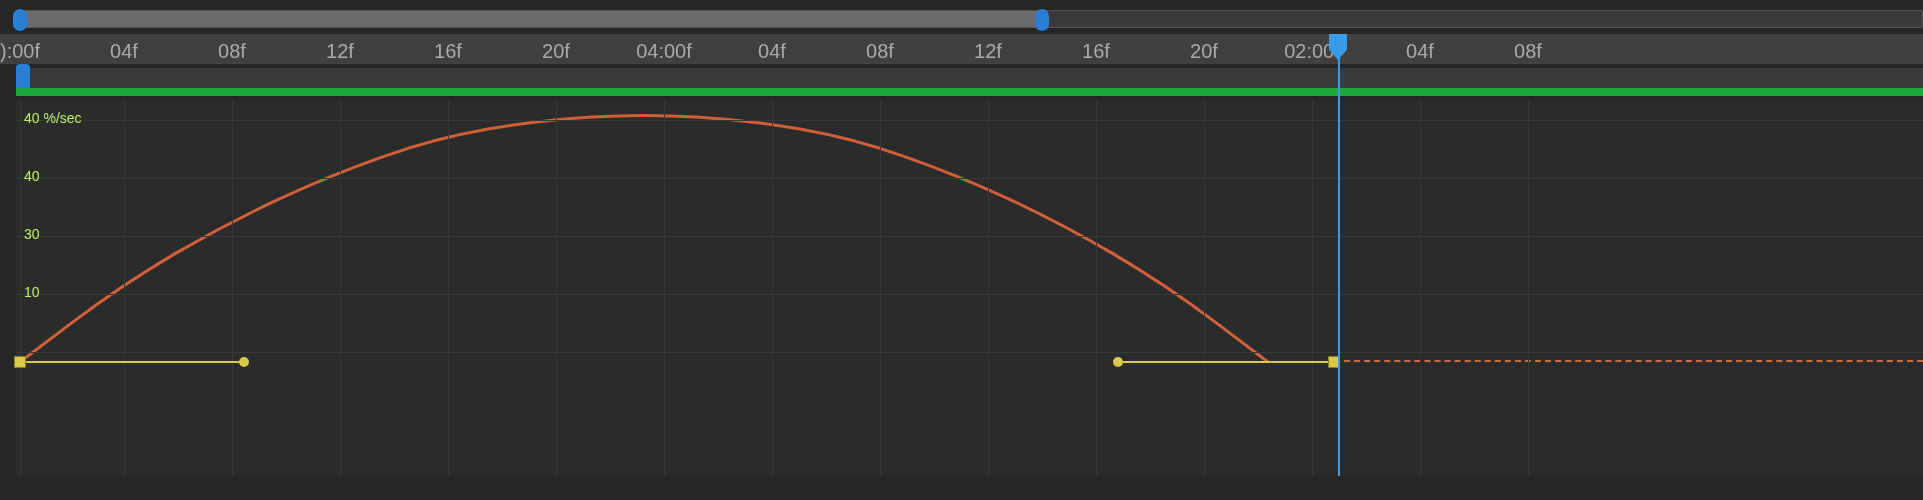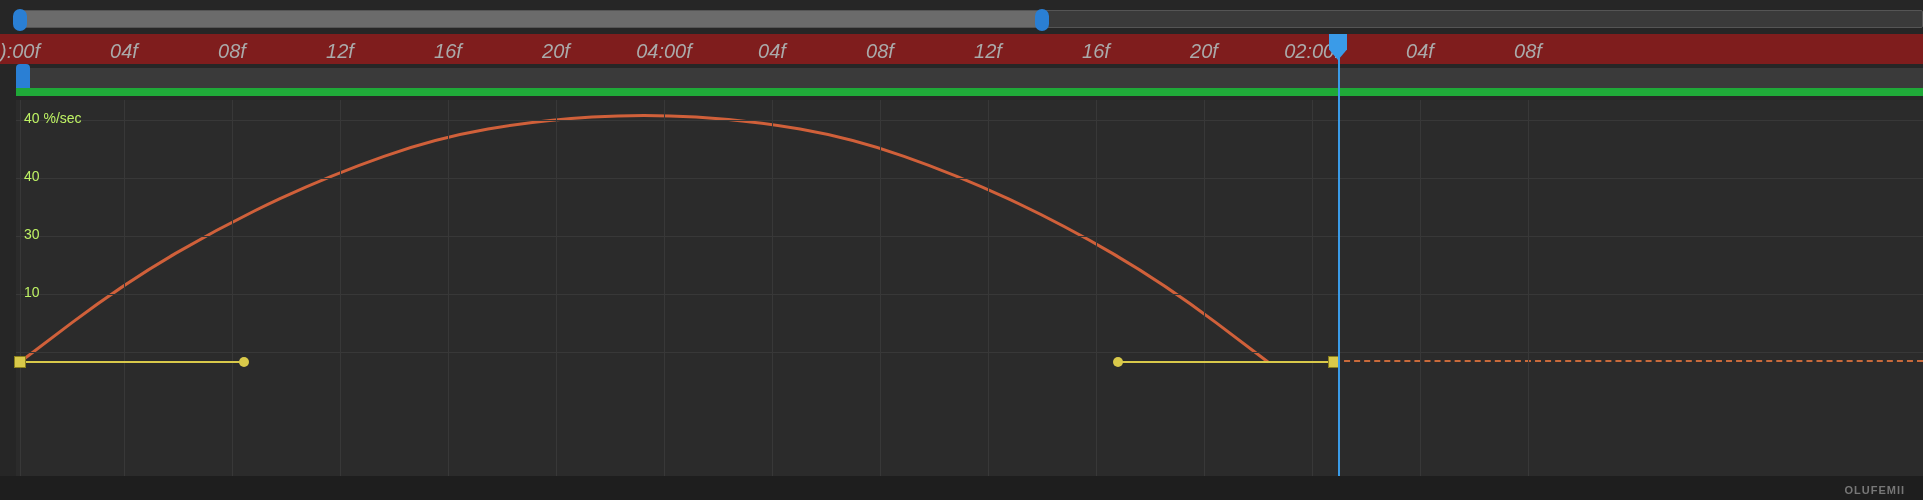--- a/index.html
+++ b/index.html
@@ -41,22 +41,21 @@
     cursor: ew-resize;
   }
   
   
   .time-ruler {
     position: absolute;
     top: 34px;
     left: 0;
     right: 0;
     height: 30px;
-    background: #7f1d1d;
-    font-style: italic;
+    background: #404040;
   }
   .time-tick {
     position: absolute;
     top: 6px;
     color: #aaa;
     font-size: 20px;
     transform: translateX(-50%);
     user-select: none;
   }
   
@@ -275,16 +274,13 @@
       <div class="bezier-handle-dot" style="left: 228px; top: 262px;"></div>
       <div class="keyframe square" style="left: 4px; top: 262px;"></div>
       <div class="bezier-handle-line" style="left: 1102px; top: 261px; width: 216px;"></div>
       <div class="bezier-handle-dot" style="left: 1102px; top: 262px;"></div>
       <div class="keyframe square" style="left: 1318px; top: 262px;"></div>
     </div>
 
   <div class="cti-line" id="cti-line" style="left: 1338px;"></div>
   <div class="cti-head" id="cti-head" style="left: 1338px;"></div>
 
-  <div class="bottom-bar">
-    <div class="watermark">OLUFEMII</div>
-  </div>
 </div>
 
 </body></html>

